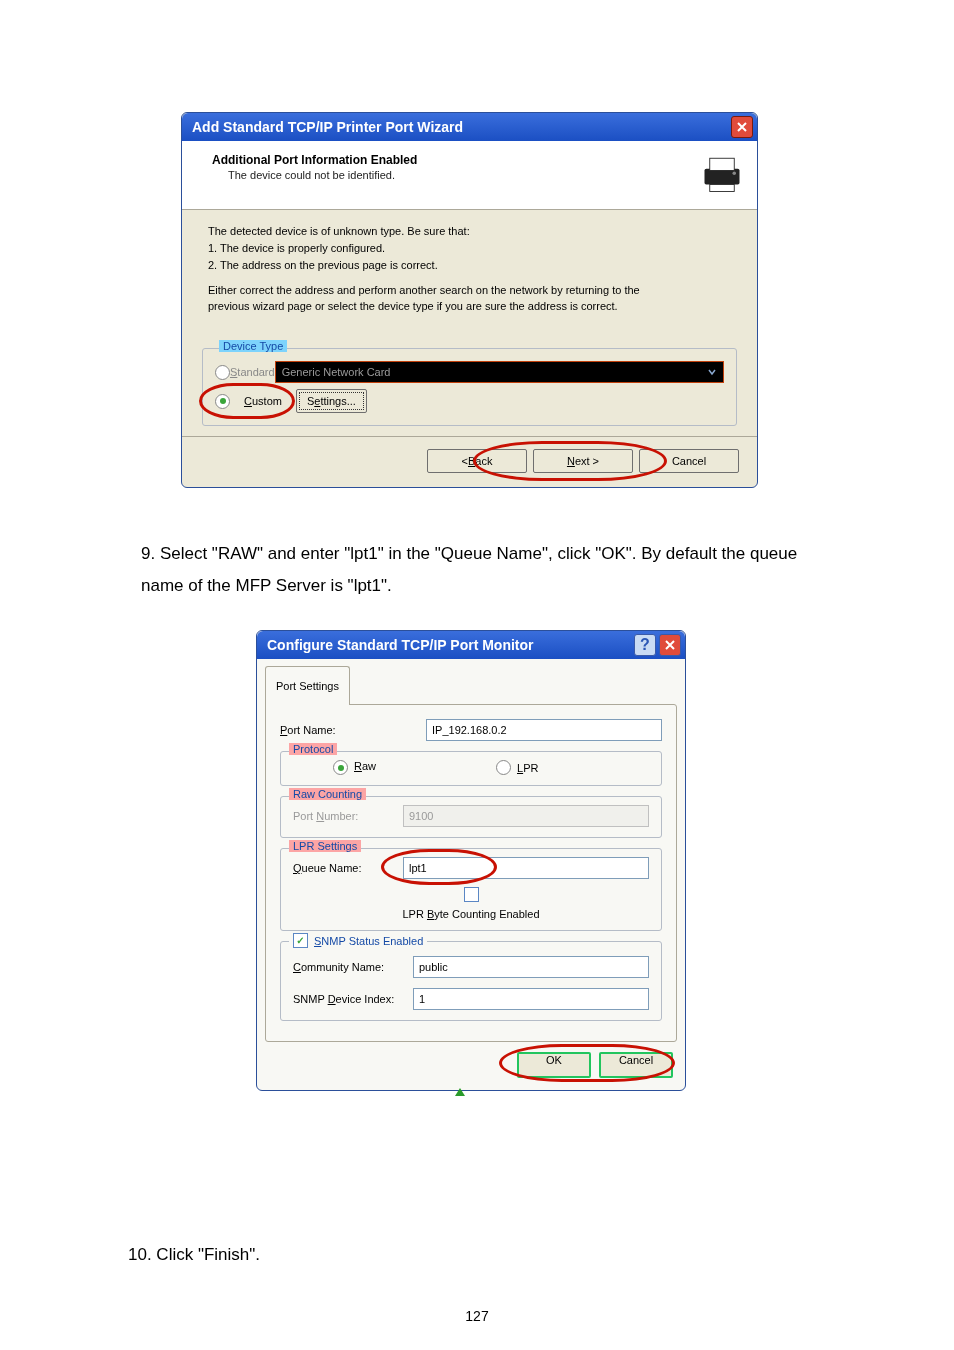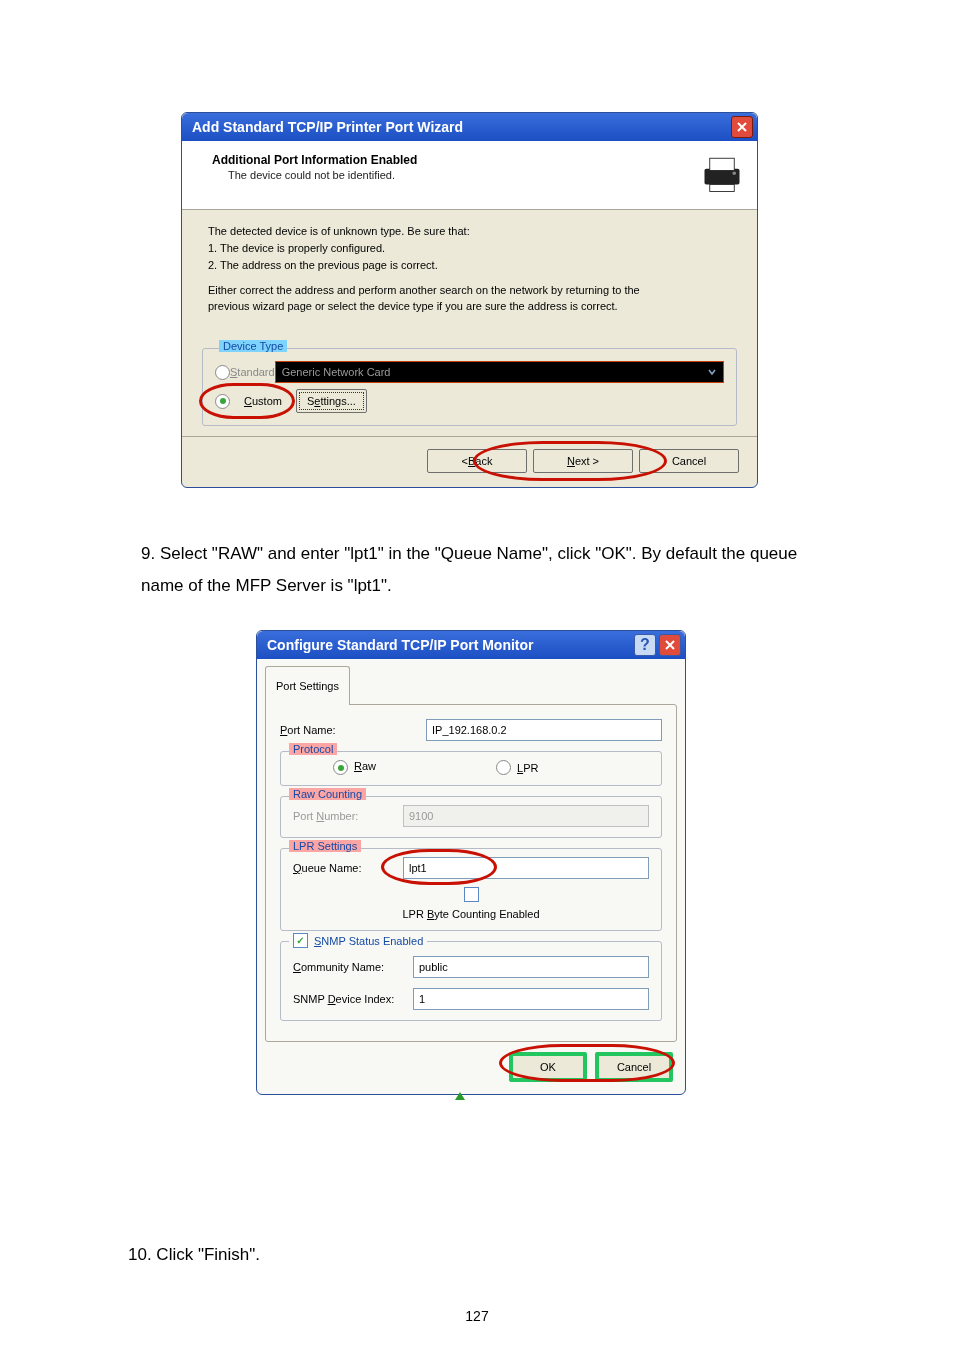--- a/index.html
+++ b/index.html
@@ -65,21 +65,21 @@
   .dlg2 .row .inp{flex:1;height:20px;border:1px solid #7f9db9;background:#fff;padding:0 5px;font-size:11px;display:flex;align-items:center;text-align:right;}
   .dlg2 .row .inp.disabled{background:#f0f0ec;color:#9a9a9a;border-color:#c0c0c0;}
   .dlg2 .fieldset{border:1px solid #b5bcc7;border-radius:3px;padding:8px 12px 10px 12px;position:relative;margin-bottom:10px;}
   .dlg2 .fieldset .legend{position:absolute;top:-9px;left:8px;background:#fca5a5;padding:0 4px;color:#154aa6;font-size:11px;}
   .dlg2 .proto{display:flex;gap:120px;padding-left:40px;}
   .dlg2 .radio{width:13px;height:13px;border:1px solid #888;border-radius:50%;display:inline-flex;align-items:center;justify-content:center;background:#fff;}
   .dlg2 .radio.checked::after{content:"";width:6px;height:6px;border-radius:50%;background:#3aa53a;}
   .dlg2 .radiolabel{font-size:11px;}
   .dlg2 .chk{width:13px;height:13px;border:1px solid #5b87c4;background:#fff;display:inline-flex;align-items:center;justify-content:center;font-size:10px;color:#3aa53a;font-weight:bold;}
   .dlg2 .footer{display:flex;justify-content:flex-end;gap:8px;padding:10px 12px 12px 0;}
-  .dlg2 .btn{border:4px solid #22c55e;background:#ece9d8;font-size:11px;height:22px;min-width:70px;display:inline-flex;align-items:center;justify-content:center;border-radius:2px;}
+  .dlg2 .btn{border:2px solid #22c55e;background:#ece9d8;font-size:11px;height:22px;min-width:70px;display:inline-flex;align-items:flex-start;justify-content:center;border-radius:2px;}
   .dlg2 .red-ring{position:absolute;border:3px solid #c81103;border-radius:50%/60%;pointer-events:none;}
   .dlg2 .red-ring2{position:absolute;border:3px solid #c81103;border-radius:50%/70%;pointer-events:none;}
   .dlg2 .u{text-decoration:underline;}
   .greentip{position:absolute;width:0;height:0;border-left:5px solid transparent;border-right:5px solid transparent;border-bottom:8px solid #2a9b2a;}
   
   .pagenum{position:absolute;left:0;right:0;bottom:26px;text-align:center;font-size:14px;color:#000;}
 </style>
 </head>
 <body>
 

